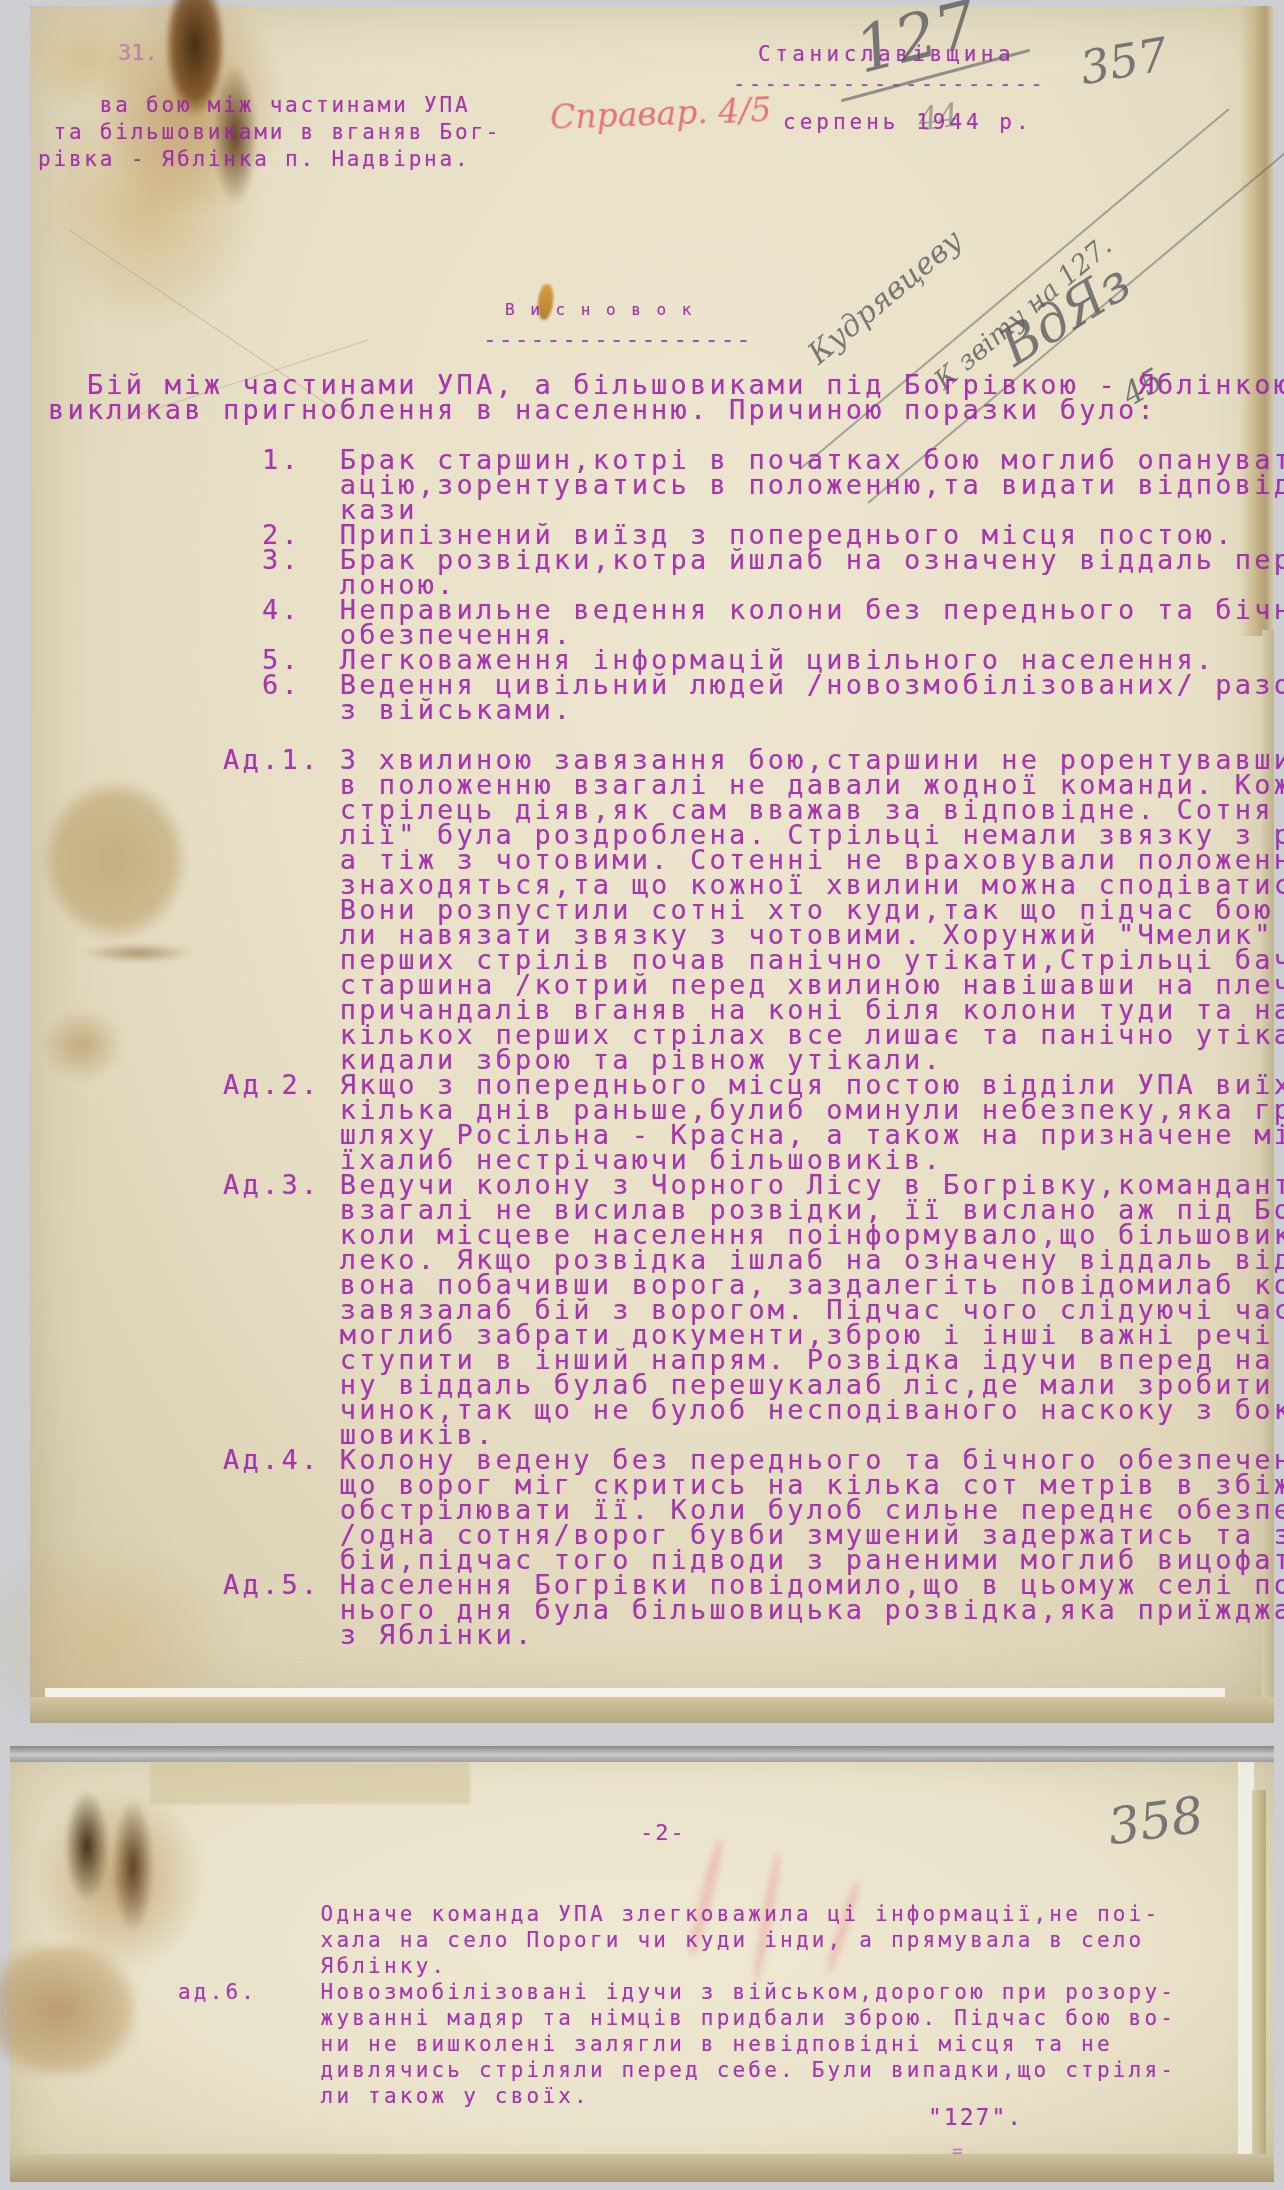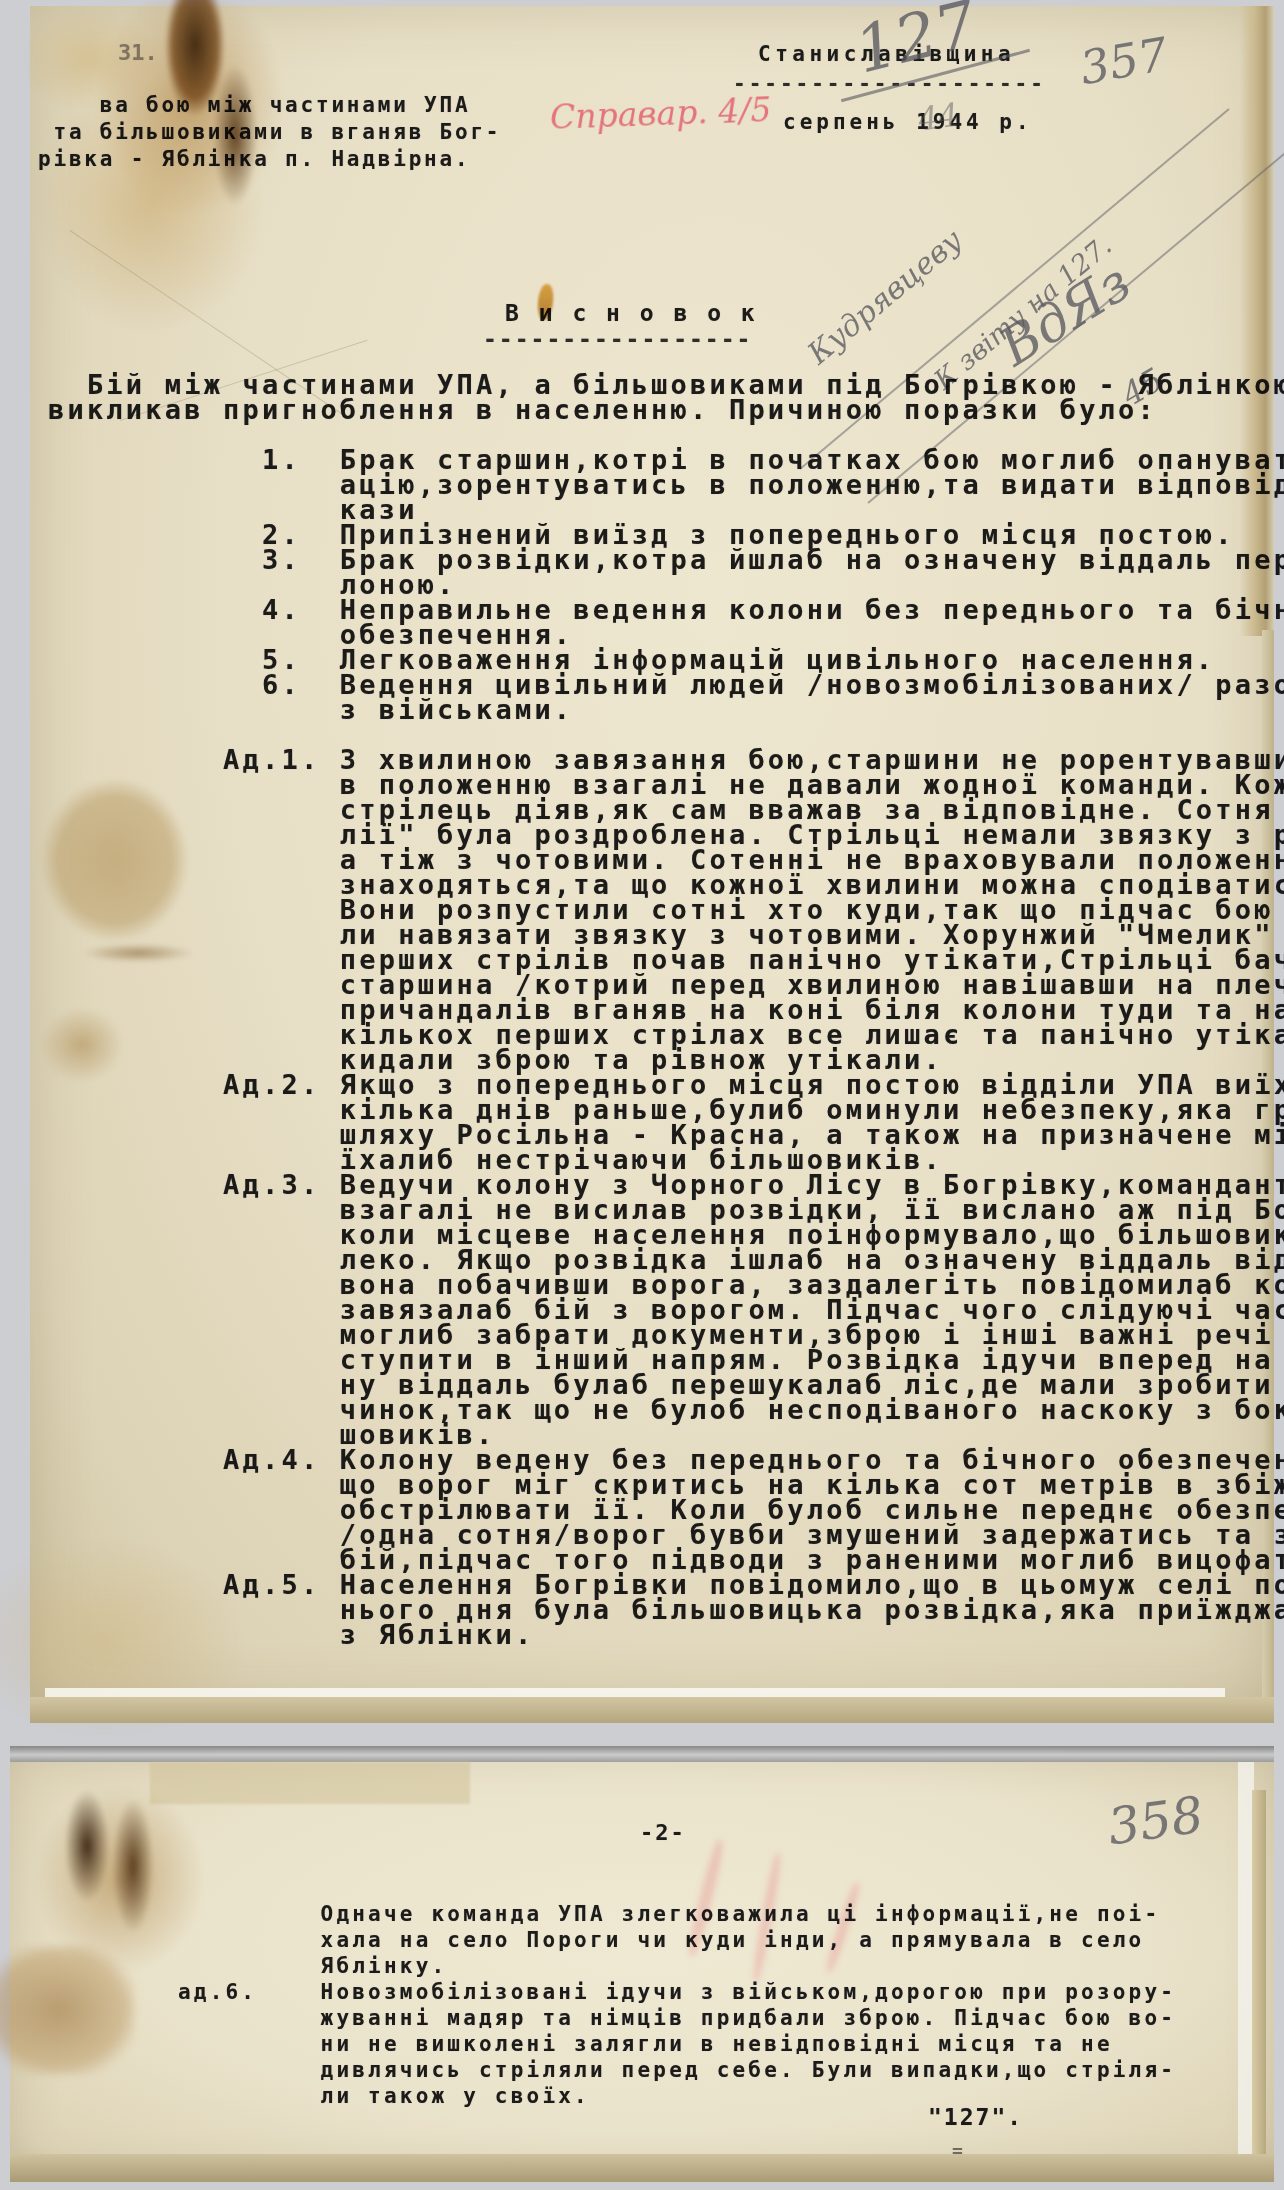--- a/index.html
+++ b/index.html
@@ -51,28 +51,28 @@
   #stain-p2{left:25px;top:1768px;width:240px;height:250px;filter:blur(2px);background:
     radial-gradient(ellipse 30px 75px at 62px 78px, rgba(52,30,8,.9), rgba(52,30,8,0) 75%),
     radial-gradient(ellipse 28px 90px at 108px 98px, rgba(75,45,14,.85), rgba(75,45,14,0) 75%),
     radial-gradient(ellipse 110px 120px at 95px 112px, rgba(165,118,50,.5), rgba(165,118,50,0) 78%);}
   #stain-p2-blob{left:-15px;top:1945px;width:150px;height:130px;filter:blur(3px);background:
     radial-gradient(ellipse at 50% 50%, rgba(150,105,45,.55), rgba(170,125,60,.35) 60%, rgba(170,125,60,0) 78%);}
   .crease{position:absolute;height:1px;background:rgba(140,125,90,.3);transform-origin:0 50%;}
   #crease-1{left:70px;top:230px;width:330px;transform:rotate(34deg);}
   #crease-2{left:120px;top:420px;width:260px;transform:rotate(-18deg);}
   
-  .typed{position:absolute;color:#000000;opacity:.88;white-space:pre;
-    text-shadow:0 0 1px rgba(78,78,116,.45);font-weight:bold;}
+  .typed{position:absolute;color:#a21caf;opacity:.88;white-space:pre;
+    text-shadow:0 0 1px rgba(78,78,116,.45);}
   #corner-mark{left:118px;top:40px;font-size:22px;opacity:.4;}
   #subject{left:38px;top:92px;font-size:21px;line-height:27px;letter-spacing:2.8px;}
   #region{left:758px;top:42px;font-size:21px;letter-spacing:4.5px;}
   #region-underline{left:733px;top:72px;font-size:21px;letter-spacing:3px;opacity:.8;}
   #date{left:783px;top:110px;font-size:21px;letter-spacing:4px;}
-  #heading{left:505px;top:300px;font-size:23px;letter-spacing:3px;}
+  #heading{left:505px;top:300px;font-size:16px;letter-spacing:3px;}
   #heading-underline{left:483px;top:326px;font-size:23px;letter-spacing:2px;opacity:.8;}
   #body1{left:48px;top:372px;font-size:27px;line-height:25px;letter-spacing:3.2px;}
   #page-number{left:640px;top:1820px;font-size:22px;letter-spacing:2px;}
   #body2{left:178px;top:1878px;font-size:21px;line-height:26px;letter-spacing:3.2px;margin-top:23px;}
   #footer-number{left:928px;top:2104px;font-size:23px;letter-spacing:2px;}
   #footer-mark{left:952px;top:2140px;font-size:18px;opacity:.5;}
   
   .hw{position:absolute;font-family:"DejaVu Serif",serif;font-style:italic;
     color:rgba(88,88,95,.78);white-space:pre;}
   #hw-127{left:855px;top:0px;font-size:64px;transform:rotate(-14deg);}

